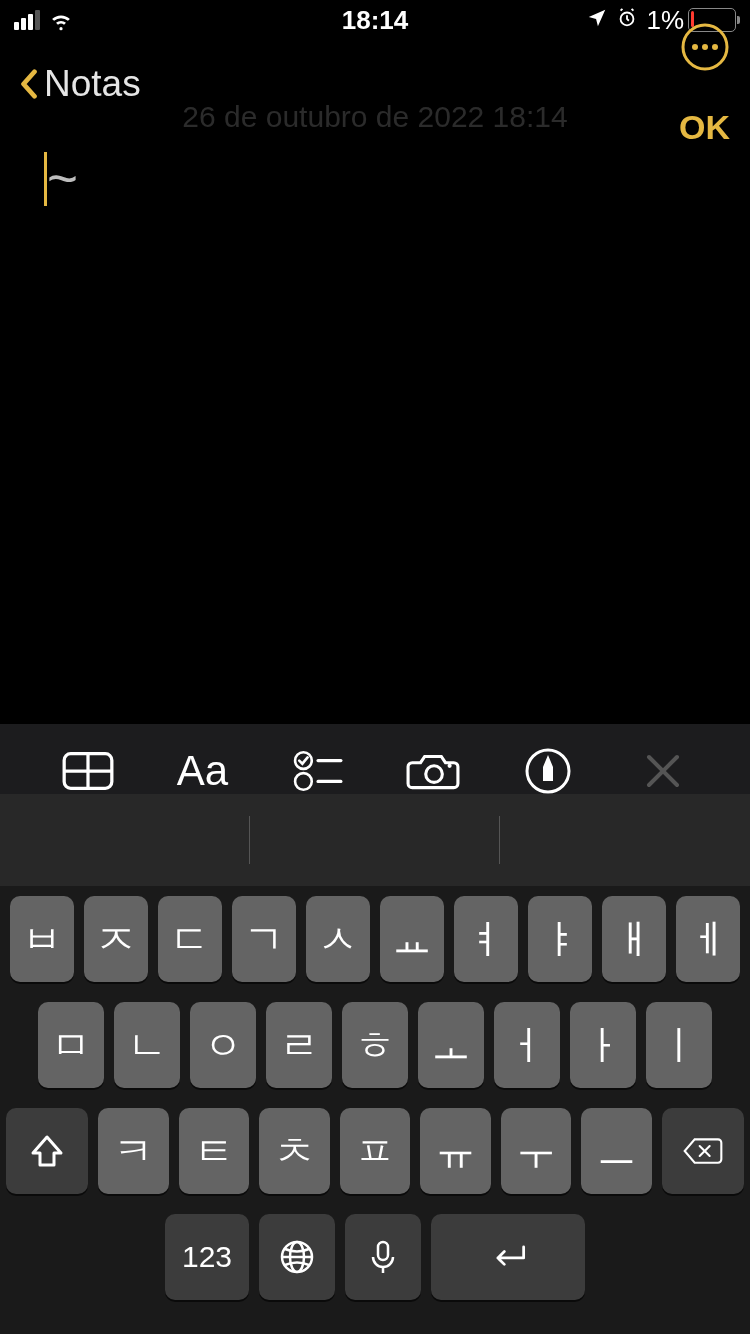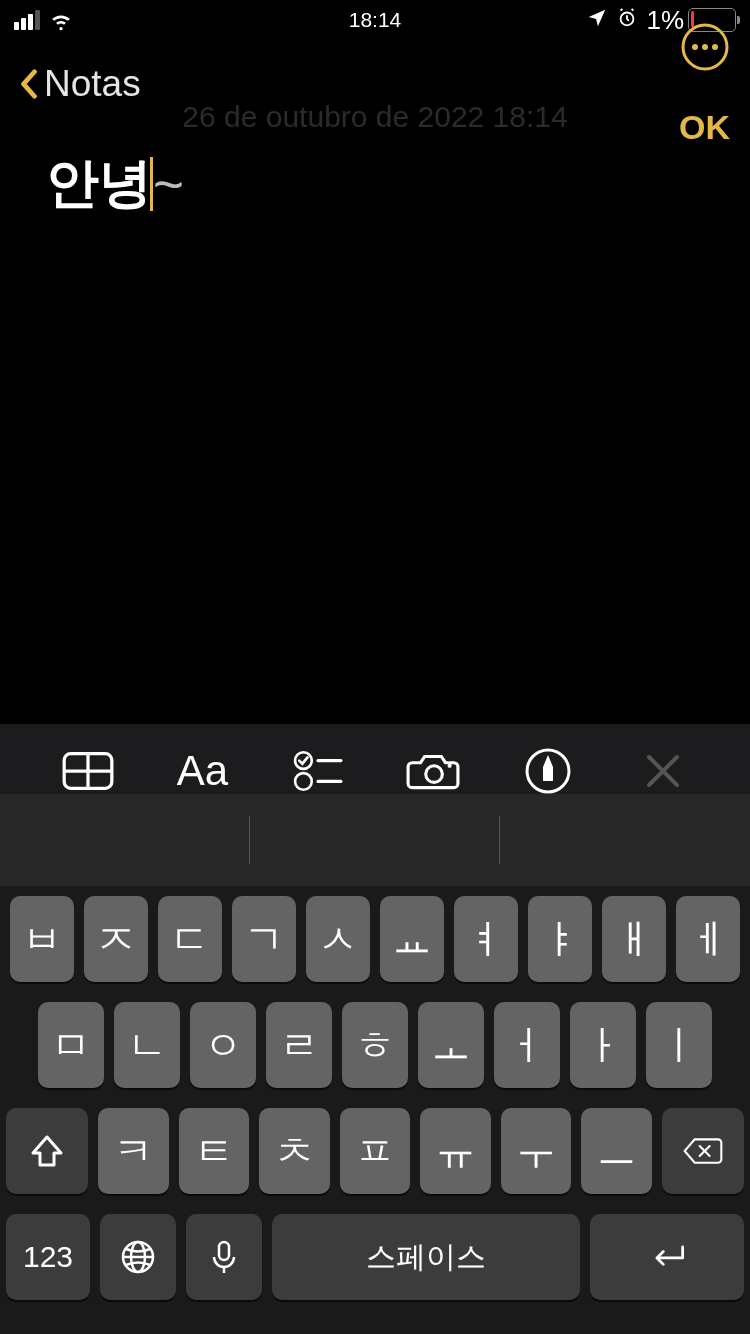--- a/index.html
+++ b/index.html
@@ -29,21 +29,21 @@
       gap: 8px;
     }
     .signal { display: flex; align-items: flex-end; gap: 2px; }
     .signal-bar { width: 5px; background: #fff; border-radius: 1px; }
     .signal-bar:nth-child(1){height:8px}
     .signal-bar:nth-child(2){height:12px}
     .signal-bar:nth-child(3){height:16px}
     .signal-bar:nth-child(4){height:20px; background:#555}
     .carrier { font-size: 26px; }
     .wifi { width: 26px; height: 26px; display: flex; align-items: center; justify-content: center; }
-    .time { font-size: 21px; font-weight: 400; position: absolute; left: 50%; transform: translateX(-50%); }
+    .time { font-size: 26px; font-weight: 700; position: absolute; left: 50%; transform: translateX(-50%); }
     .battery-wrap { display: flex; align-items: center; gap: 4px; }
     .battery-pct { font-size: 26px; }
     .battery {
       width: 48px; height: 24px;
       border: 1.5px solid #888; border-radius: 5px;
       position: relative;
     }
     .battery::after {
       content: '';
       position: absolute; right: -5px; top: 7px;
@@ -263,21 +263,20 @@
         <circle cx="25" cy="25" r="3" fill="#e5b842"></circle>
         <circle cx="35" cy="25" r="3" fill="#e5b842"></circle>
       </svg>
     </div>
     <div class="ok-btn">OK</div>
   </div>
 </div>
 
 <div class="editor">
   <span class="note-text">
-    <span>안녕</span>
       <span class="cursor"></span>
       <span class="tilde">~</span>
   </span>
 </div>
 
 <div class="note-toolbar">
   <div class="tool-btn">
     <svg viewBox="0 0 48 36" width="52" height="40">
       <rect x="2" y="2" width="44" height="32" rx="6" fill="none" stroke="#fff" stroke-width="3"></rect>
       <line x1="24" y1="2" x2="24" y2="34" stroke="#fff" stroke-width="3"></line>
@@ -378,20 +377,19 @@
         <path d="M8 12 q12 5 24 0 M8 28 q12 -5 24 0" fill="none" stroke="#fff" stroke-width="2.5"></path>
       </svg>
     </div>
     <div class="key mic">
       <svg class="key-svg" viewBox="0 0 40 40">
         <rect x="15" y="5" width="10" height="18" rx="5" fill="none" stroke="#fff" stroke-width="2.5"></rect>
         <path d="M10 20 a10 10 0 0 0 20 0" fill="none" stroke="#fff" stroke-width="2.5"></path>
         <line x1="20" y1="30" x2="20" y2="36" stroke="#fff" stroke-width="2.5"></line>
       </svg>
     </div>
-    <div class="key space">스페이스</div>
     <div class="key return">
       <svg viewBox="0 0 50 30" width="46" height="30">
         <path d="M42 4 v12 H14 M14 16 l7-7 M14 16 l7 7" fill="none" stroke="#fff" stroke-width="3" stroke-linecap="round" stroke-linejoin="round"></path>
       </svg>
     </div>
   </div>
 </div>
 
 </body></html>

